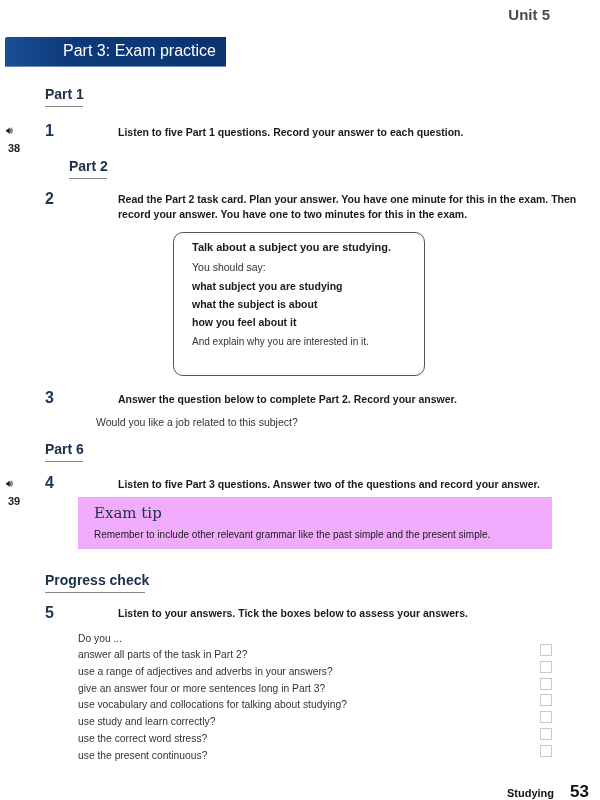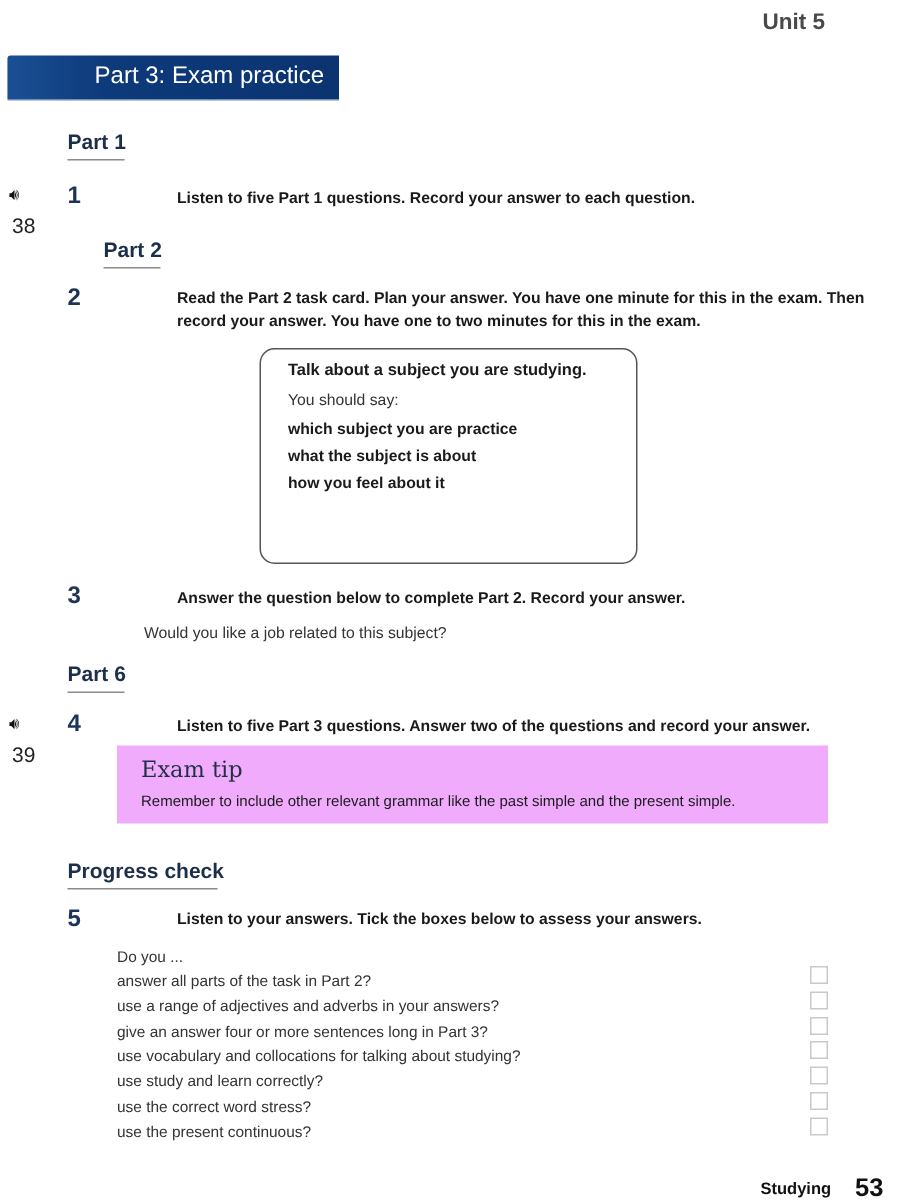--- a/index.html
+++ b/index.html
@@ -6,21 +6,21 @@
   body{width:600px;height:800px;background:#ffffff;position:relative;overflow:hidden;font-family:"Liberation Sans",sans-serif;color:#1a1a1a;}
   .abs{position:absolute;}
   .unit{right:50px;top:6px;font-size:15px;font-weight:bold;color:#4a4a4a;}
   .banner{left:5px;top:37px;width:221px;height:29px;background:linear-gradient(90deg,#1b4f95 0%,#0d3a7a 30%,#0b3370 100%);box-shadow:0 1px 0 #6f8fb8;border-top-left-radius:2px;}
   .banner span{position:absolute;right:10px;top:5px;color:#fff;font-size:16px;}
   .sec{left:45px;font-size:14px;font-weight:bold;color:#1c2f4a;}
   .sec .ul{display:block;height:1px;background:#8a8a8a;margin-top:4px;}
   .num{left:45px;font-size:16px;font-weight:bold;color:#1c3556;}
   .instr{left:78px;font-size:10.5px;font-weight:bold;color:#1a1a1a;line-height:15px;margin-left:40px;}
   .audio{left:6px;font-size:11px;color:#111;}
-  .track{left:8px;font-size:14px;font-weight:normal;color:#222;}
+  .track{left:8px;font-size:11px;font-weight:bold;color:#222;}
   .card{left:173px;top:232px;width:252px;height:144px;border:1px solid #555;border-radius:10px;box-sizing:border-box;padding:8px 0 0 18px;}
   .card .t{font-size:11px;font-weight:bold;margin-bottom:8px;}
   .card .s{font-size:10.5px;color:#333;margin-bottom:7px;}
   .card .b{font-size:10.5px;font-weight:bold;color:#1a1a1a;margin-bottom:6px;}
   .card .e{font-size:10px;color:#333;margin-top:8px;}
   .q{left:96px;top:416px;font-size:10.5px;color:#333;}
   .tip{left:78px;top:497px;width:474px;height:52px;background:#f0abfc;}
   .tip .h{position:absolute;left:16px;top:7px;font-family:"DejaVu Serif",serif;font-size:15px;color:#1f2f45;}
   .tip .b{position:absolute;left:16px;top:32px;font-size:10px;color:#1a1a1a;}
   .doyou{left:78px;top:633px;font-size:10.3px;color:#333;}
@@ -54,23 +54,24 @@
 </div>
 <div class="abs num" style="top:190px;">2</div>
 <div class="abs instr" style="top:192px;">
   <div>Read the Part 2 task card. Plan your answer. You have one minute for this in the exam. Then</div>
   <div>record your answer. You have one to two minutes for this in the exam.</div>
 </div>
 
 <div class="abs card">
   <div class="t">Talk about a subject you are studying.</div>
   <div class="s">You should say:</div>
-  <div class="b">which subject you are practice</div>
+  <div class="b">what subject you are studying</div>
   <div class="b">what the subject is about</div>
   <div class="b">how you feel about it</div>
+  <div class="e">And explain why you are interested in it.</div>
 </div>
 
 <div class="abs num" style="top:389px;">3</div>
 <div class="abs instr" style="top:392px;">Answer the question below to complete Part 2. Record your answer.</div>
 <div class="abs q">Would you like a job related to this subject?</div>
 
 <div class="abs sec" style="top:441px;">
   <span>Part 6</span>
   <span class="ul" style="width:38px;"></span>
 </div>

